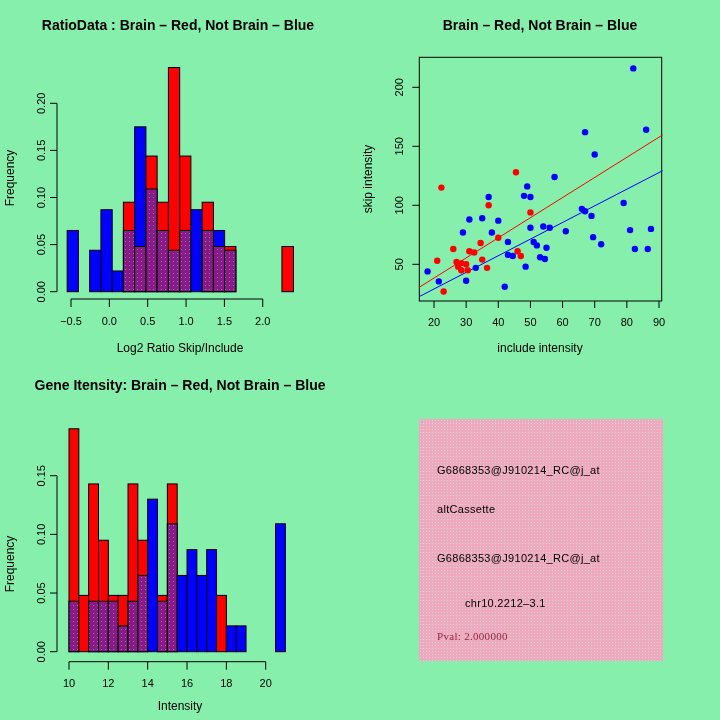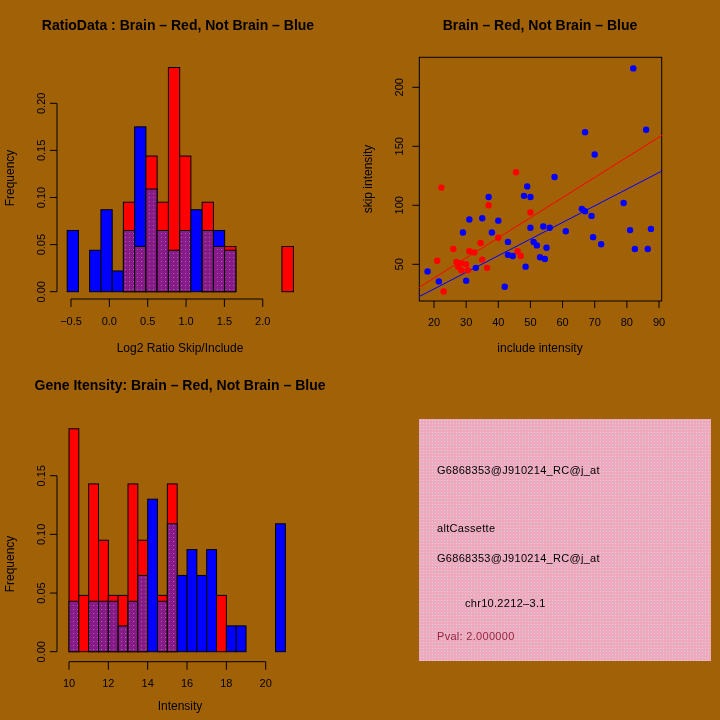--- a/index.html
+++ b/index.html
@@ -1,27 +1,27 @@
 <!DOCTYPE html>
 <html><head>
 <meta charset="utf-8">
 <style>
   html,body{margin:0;padding:0;background:#fff;}
-  #canvas{position:relative;width:720px;height:720px;background:#a16207;overflow:hidden;
+  #canvas{position:relative;width:720px;height:720px;background:#86efac;overflow:hidden;
           font-family:"Liberation Sans", sans-serif;}
   svg.panel{position:absolute;width:360px;height:360px;}
   #p1{left:0;top:0;} #p2{left:360px;top:0;} #p3{left:0;top:360px;}
   svg text{fill:#000;font-family:"Liberation Sans", sans-serif;}
-  .infobox{position:absolute;left:419px;top:419px;width:292px;height:242px;
+  .infobox{position:absolute;left:419px;top:419px;width:244px;height:242px;
            background-color:#efa9bf;
            background-image:radial-gradient(#d9d2da 1px, rgba(0,0,0,0) 1px);
            background-size:3px 3px;}
   .ib-line{position:absolute;left:18px;font-size:11px;letter-spacing:0.3px;
            white-space:nowrap;color:#000;}
-  .ib-1{top:45px;} .ib-2{top:103px;text-align:center;} .ib-3{top:133px;} .ib-4{top:178px;padding-left:28px;} .ib-5{top:211px;}
+  .ib-1{top:45px;} .ib-2{top:84px;text-align:center;} .ib-3{top:133px;} .ib-4{top:178px;padding-left:28px;} .ib-5{top:211px;}
 </style>
 </head>
 <body>
 
 <div id="canvas">
   <svg id="p1" class="panel">
       <defs>
         <pattern id="pd1" patternUnits="userSpaceOnUse" width="4" height="4">
           <rect width="4" height="4" fill="#871b87"></rect>
           <rect x="1" y="1" width="1" height="1" fill="#b359b3"></rect>
@@ -234,15 +234,15 @@
       <rect x="226.36" y="265.8874" width="9.835000000000008" height="25.812599999999975" fill="#0000ff" stroke="#000" stroke-width="1"></rect>
       <rect x="236.19500000000002" y="265.8874" width="9.835000000000008" height="25.812599999999975" fill="#0000ff" stroke="#000" stroke-width="1"></rect>
       <rect x="275.535" y="163.81029999999998" width="9.83499999999998" height="127.8897" fill="#0000ff" stroke="#000" stroke-width="1"></rect>
     </svg>
 
   <div class="infobox">
     <div class="ib-line ib-1" style="color: rgb(0, 0, 0);">G6868353@J910214_RC@j_at</div>
     <div class="ib-line ib-2" style="color: rgb(0, 0, 0);">altCassette</div>
     <div class="ib-line ib-3" style="color: rgb(0, 0, 0);">G6868353@J910214_RC@j_at</div>
     <div class="ib-line ib-4" style="color: rgb(0, 0, 0);">chr10.2212–3.1</div>
-    <div class="ib-line ib-5" style="color: rgb(147, 38, 64);">Pval: 2.000000</div>
+    <div class="ib-line ib-5" style="color: rgb(147, 38, 64); font-family: Liberation Serif, serif;">Pval: 2.000000</div>
   </div>
 </div>
 
 </body></html>

